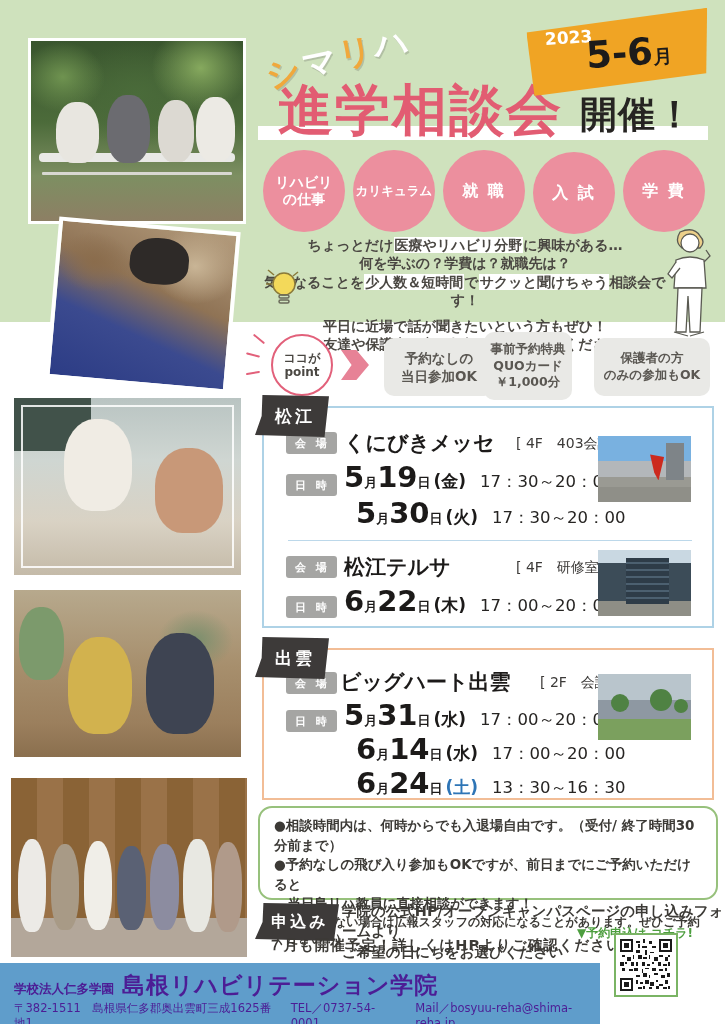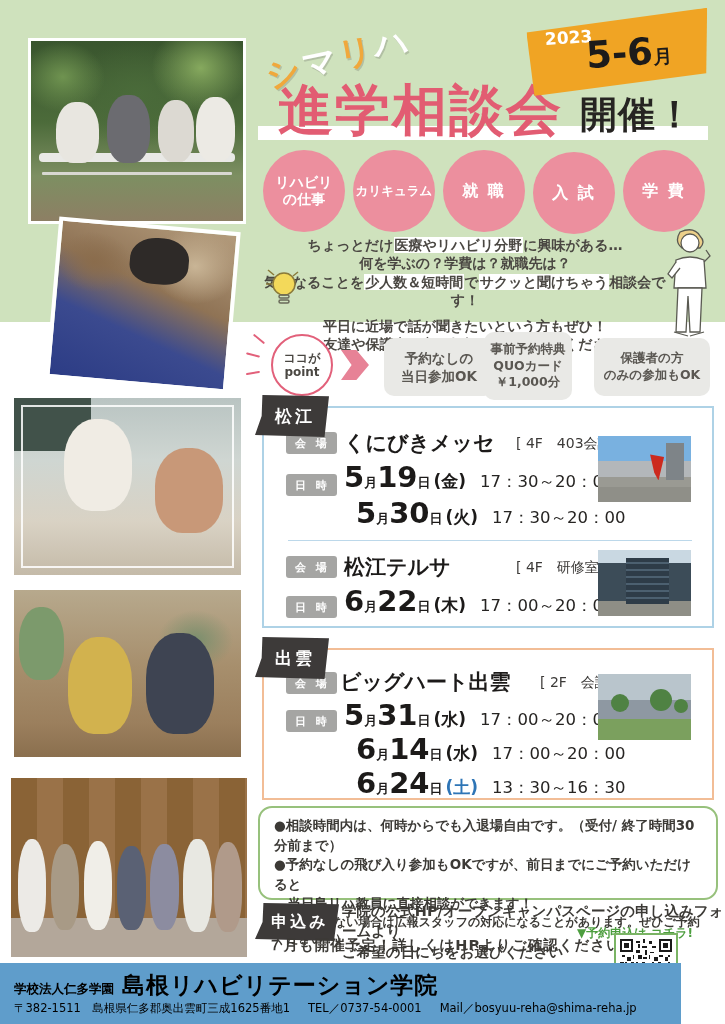--- a/index.html
+++ b/index.html
@@ -114,21 +114,21 @@
     background:#fff; padding:8px 12px 0 14px; color:#3c3a36; font-weight:bold; font-size:13.5px; line-height:1.45; }
   .notes .fine { font-size:12px; }
 
   
   .apply-text { left:342px; top:901px; color:#3c3a36; font-weight:bold; font-size:14.5px; line-height:1.4; }
   .cta { left:577px; top:925px; color:#4d9e3f; font-weight:bold; font-size:12px; }
   .july { left:268px; top:936px; color:#3c3a36; font-weight:bold; font-size:14.5px; letter-spacing:1px; }
   .qr-box { left:614px; top:933px; width:64px; height:64px; background:#fff; border:2px solid #7ab464; padding:4px; }
 
   
-  .footer { left:0; top:963px; width:681px; height:61px; background:#5f9dcb; color:#000000; }
+  .footer { left:0; top:963px; width:600px; height:61px; background:#5f9dcb; color:#4c1d95; }
   .f-line1 { position:absolute; left:14px; top:7px; display:flex; align-items:baseline; gap:8px; }
   .f-corp { font-size:12.5px; font-weight:bold; }
   .f-school { font-size:23px; font-weight:bold; letter-spacing:1px; }
   .f-line2 { position:absolute; left:14px; top:38px; font-size:11.5px; display:flex; gap:18px; }
 
   .pre { white-space:pre-line; }
 </style>
 </head>
 <body>
 

